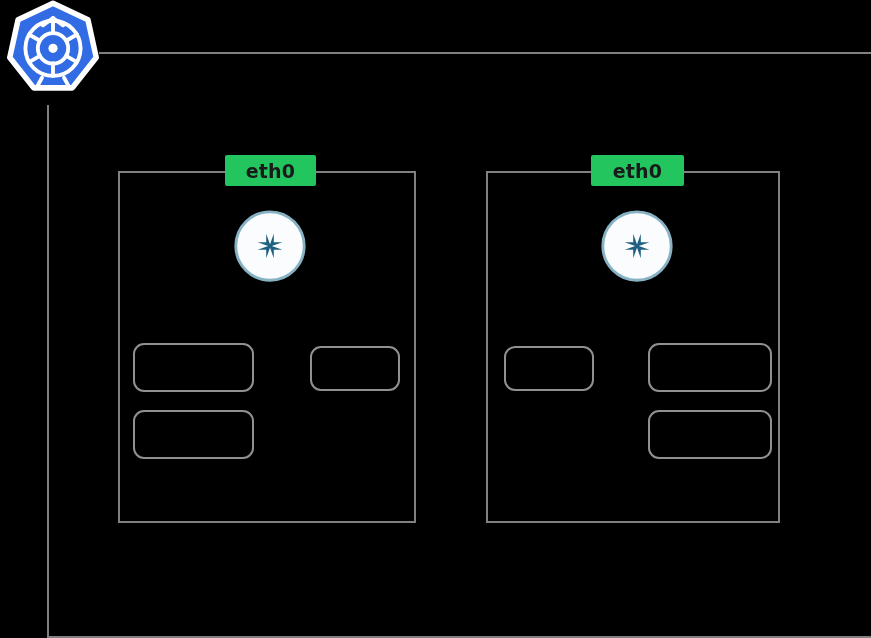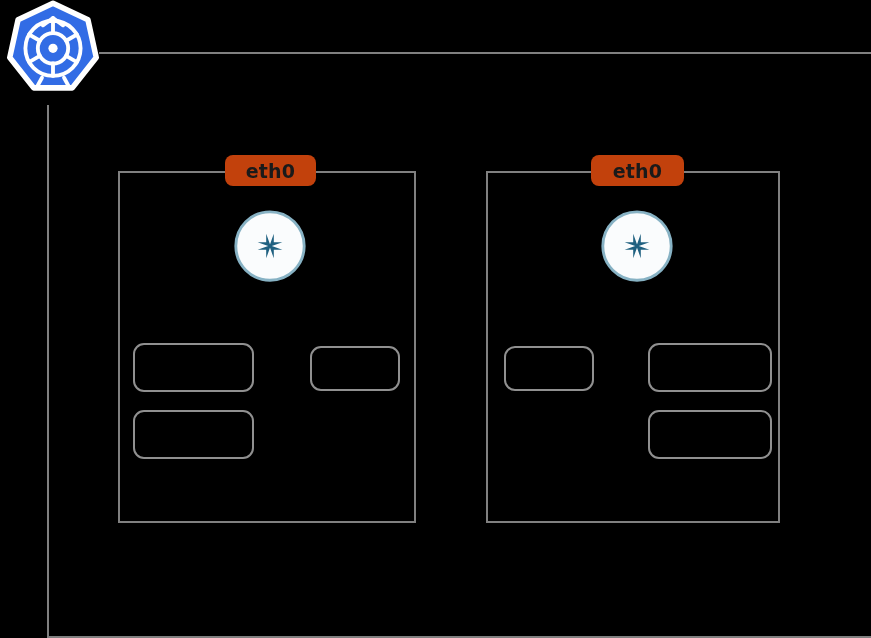--- a/index.html
+++ b/index.html
@@ -48,28 +48,28 @@
     background: transparent;
     box-sizing: border-box;
   }
 
   
   .eth-badge {
     position: absolute;
     display: flex;
     align-items: center;
     justify-content: center;
-    background: #c2410c;
+    background: #22c55e;
     color: #1a1a1a;
     font-size: 19px;
     font-weight: bold;
     letter-spacing: 0.2px;
     box-sizing: border-box;
     z-index: 6;
-    border-radius: 8px;
+    border-radius: 2px;
     font-family: "DejaVu Sans", "Liberation Sans", sans-serif;
   }
 
   
   .router-icon {
     position: absolute;
     width: 76px;
     height: 76px;
     z-index: 5;
   }

